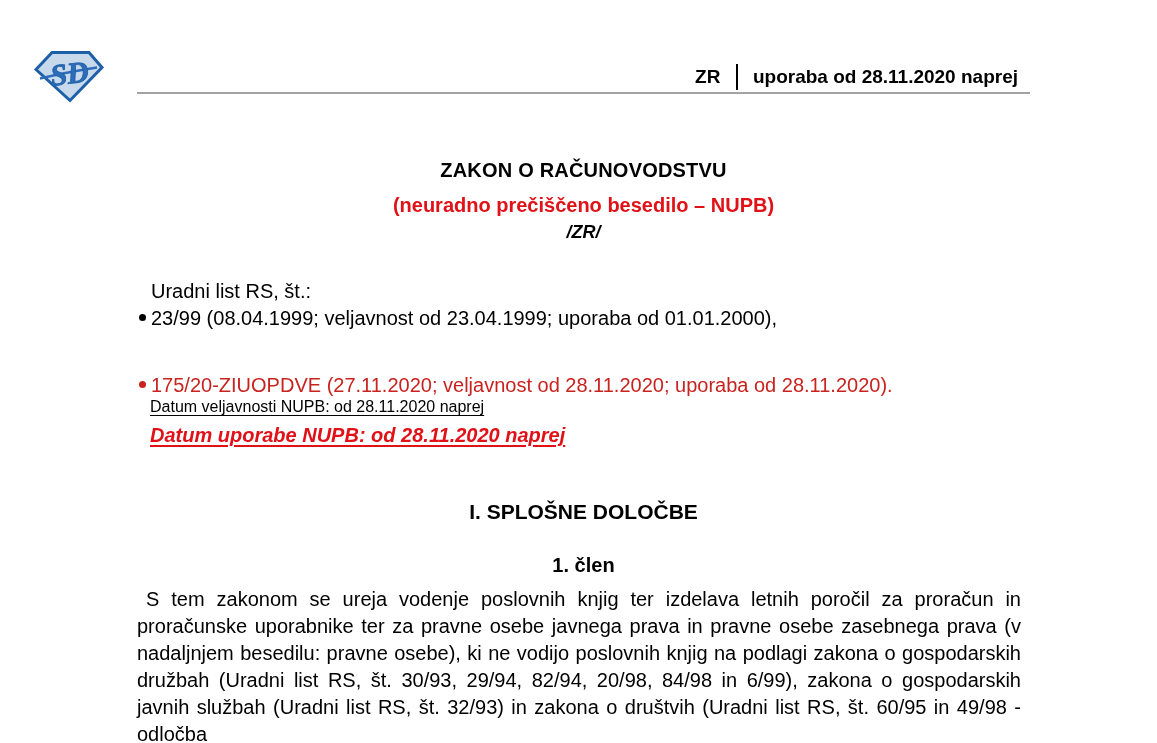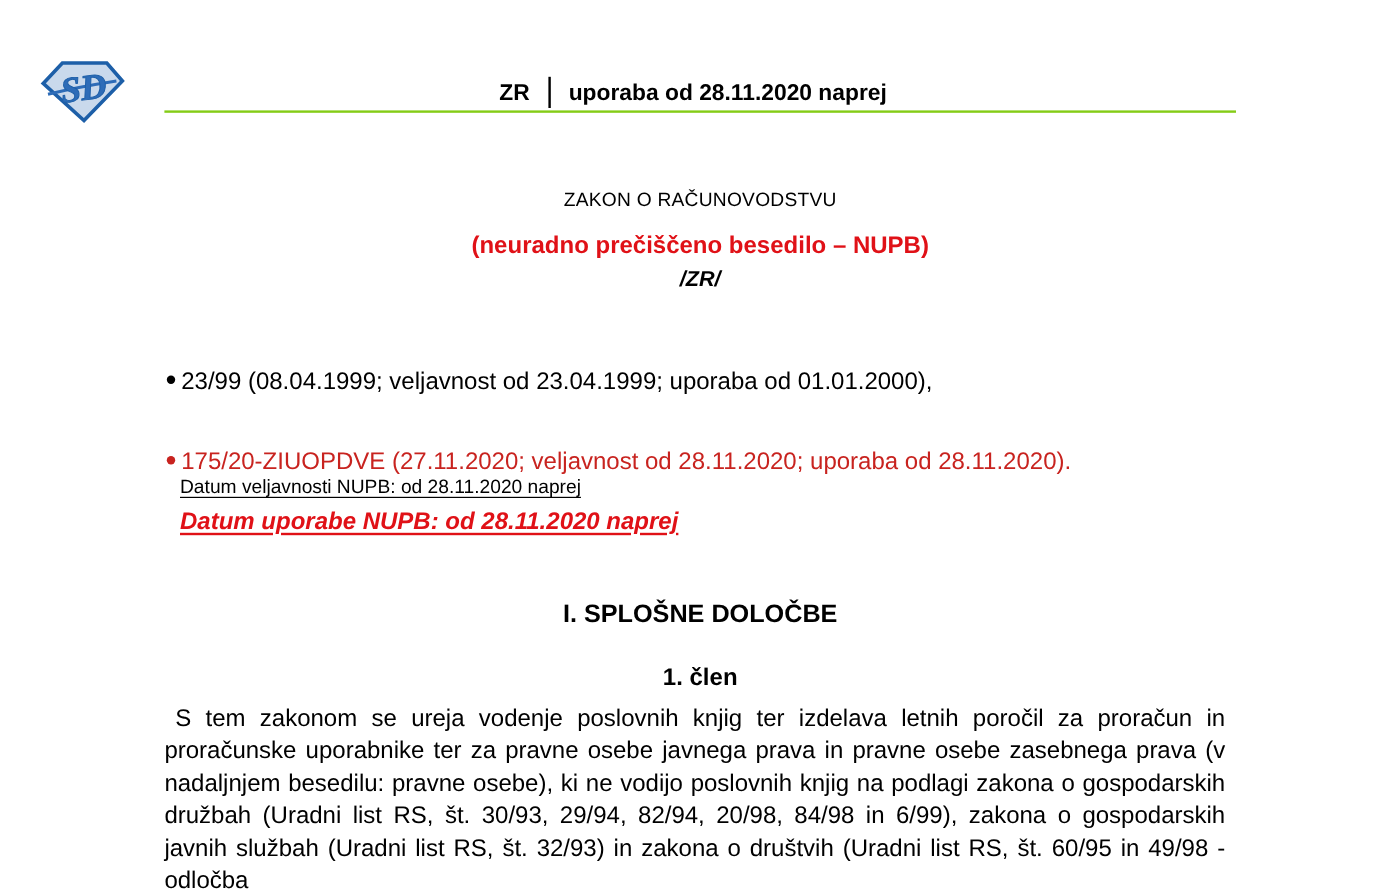--- a/index.html
+++ b/index.html
@@ -18,32 +18,32 @@
     background: #ffffff;
     overflow: hidden;
     font-family: "Liberation Sans", sans-serif;
     color: #000;
   }
 
   
   .logo { position: absolute; left: 33px; top: 48px; width: 72px; height: 55px; }
   .header-rule {
     position: absolute; left: 137px; top: 64px; width: 893px; height: 30px;
-    border-bottom: 2px solid #84cc16;
-    text-align: center; padding-right: 12px;
+    border-bottom: 2px solid #a3a3a3;
+    text-align: right; padding-right: 12px;
     font-size: 19px; font-weight: 700; white-space: nowrap;
   }
   .header-rule .vbar {
     display: inline-block; width: 2px; height: 26px; background: #000;
     margin: 0 10px; vertical-align: -7px;
   }
 
   
   .centered { position: absolute; left: 137px; width: 893px; text-align: center; }
-  .doc-title    { top: 159px; font-size: 16px; font-weight: 400; letter-spacing: .2px; text-align: center; }
+  .doc-title    { top: 159px; font-size: 20px; font-weight: 700; letter-spacing: .2px; text-align: center; }
   .doc-subtitle { top: 194px; font-size: 20px; font-weight: 700; color: var(--accent-red); }
   .doc-code     { top: 222px; font-size: 18px; font-weight: 700; font-style: italic; }
 
   
   .uradni-label { position: absolute; left: 151px; top: 280px; font-size: 20px; }
   .uradni-list {
     position: absolute; left: 139px; top: 305px; margin: 0; padding: 0;
     list-style: none; font-size: 20px; line-height: 27px;
   }
   .uradni-list li { white-space: nowrap; }
@@ -89,20 +89,21 @@
   <div class="header-rule">
     <span>ZR</span>
     <span class="vbar"></span>
     <span>uporaba od 28.11.2020 naprej</span>
   </div>
 
   <div class="centered doc-title">ZAKON O RAČUNOVODSTVU</div>
   <div class="centered doc-subtitle">(neuradno prečiščeno besedilo – NUPB)</div>
   <div class="centered doc-code">/ZR/</div>
 
+  <div class="uradni-label">Uradni list RS, št.:</div>
   <ul class="uradni-list">
     <li>
       <span class="bullet"></span><span>23/99 (08.04.1999; veljavnost od 23.04.1999; uporaba od 01.01.2000),</span>
     </li>
     <li class="red-item">
       <span class="bullet"></span><span>175/20-ZIUOPDVE (27.11.2020; veljavnost od 28.11.2020; uporaba od 28.11.2020).</span>
     </li>
   </ul>
 
   <div class="datum-veljavnosti">Datum veljavnosti NUPB: od 28.11.2020 naprej</div>

